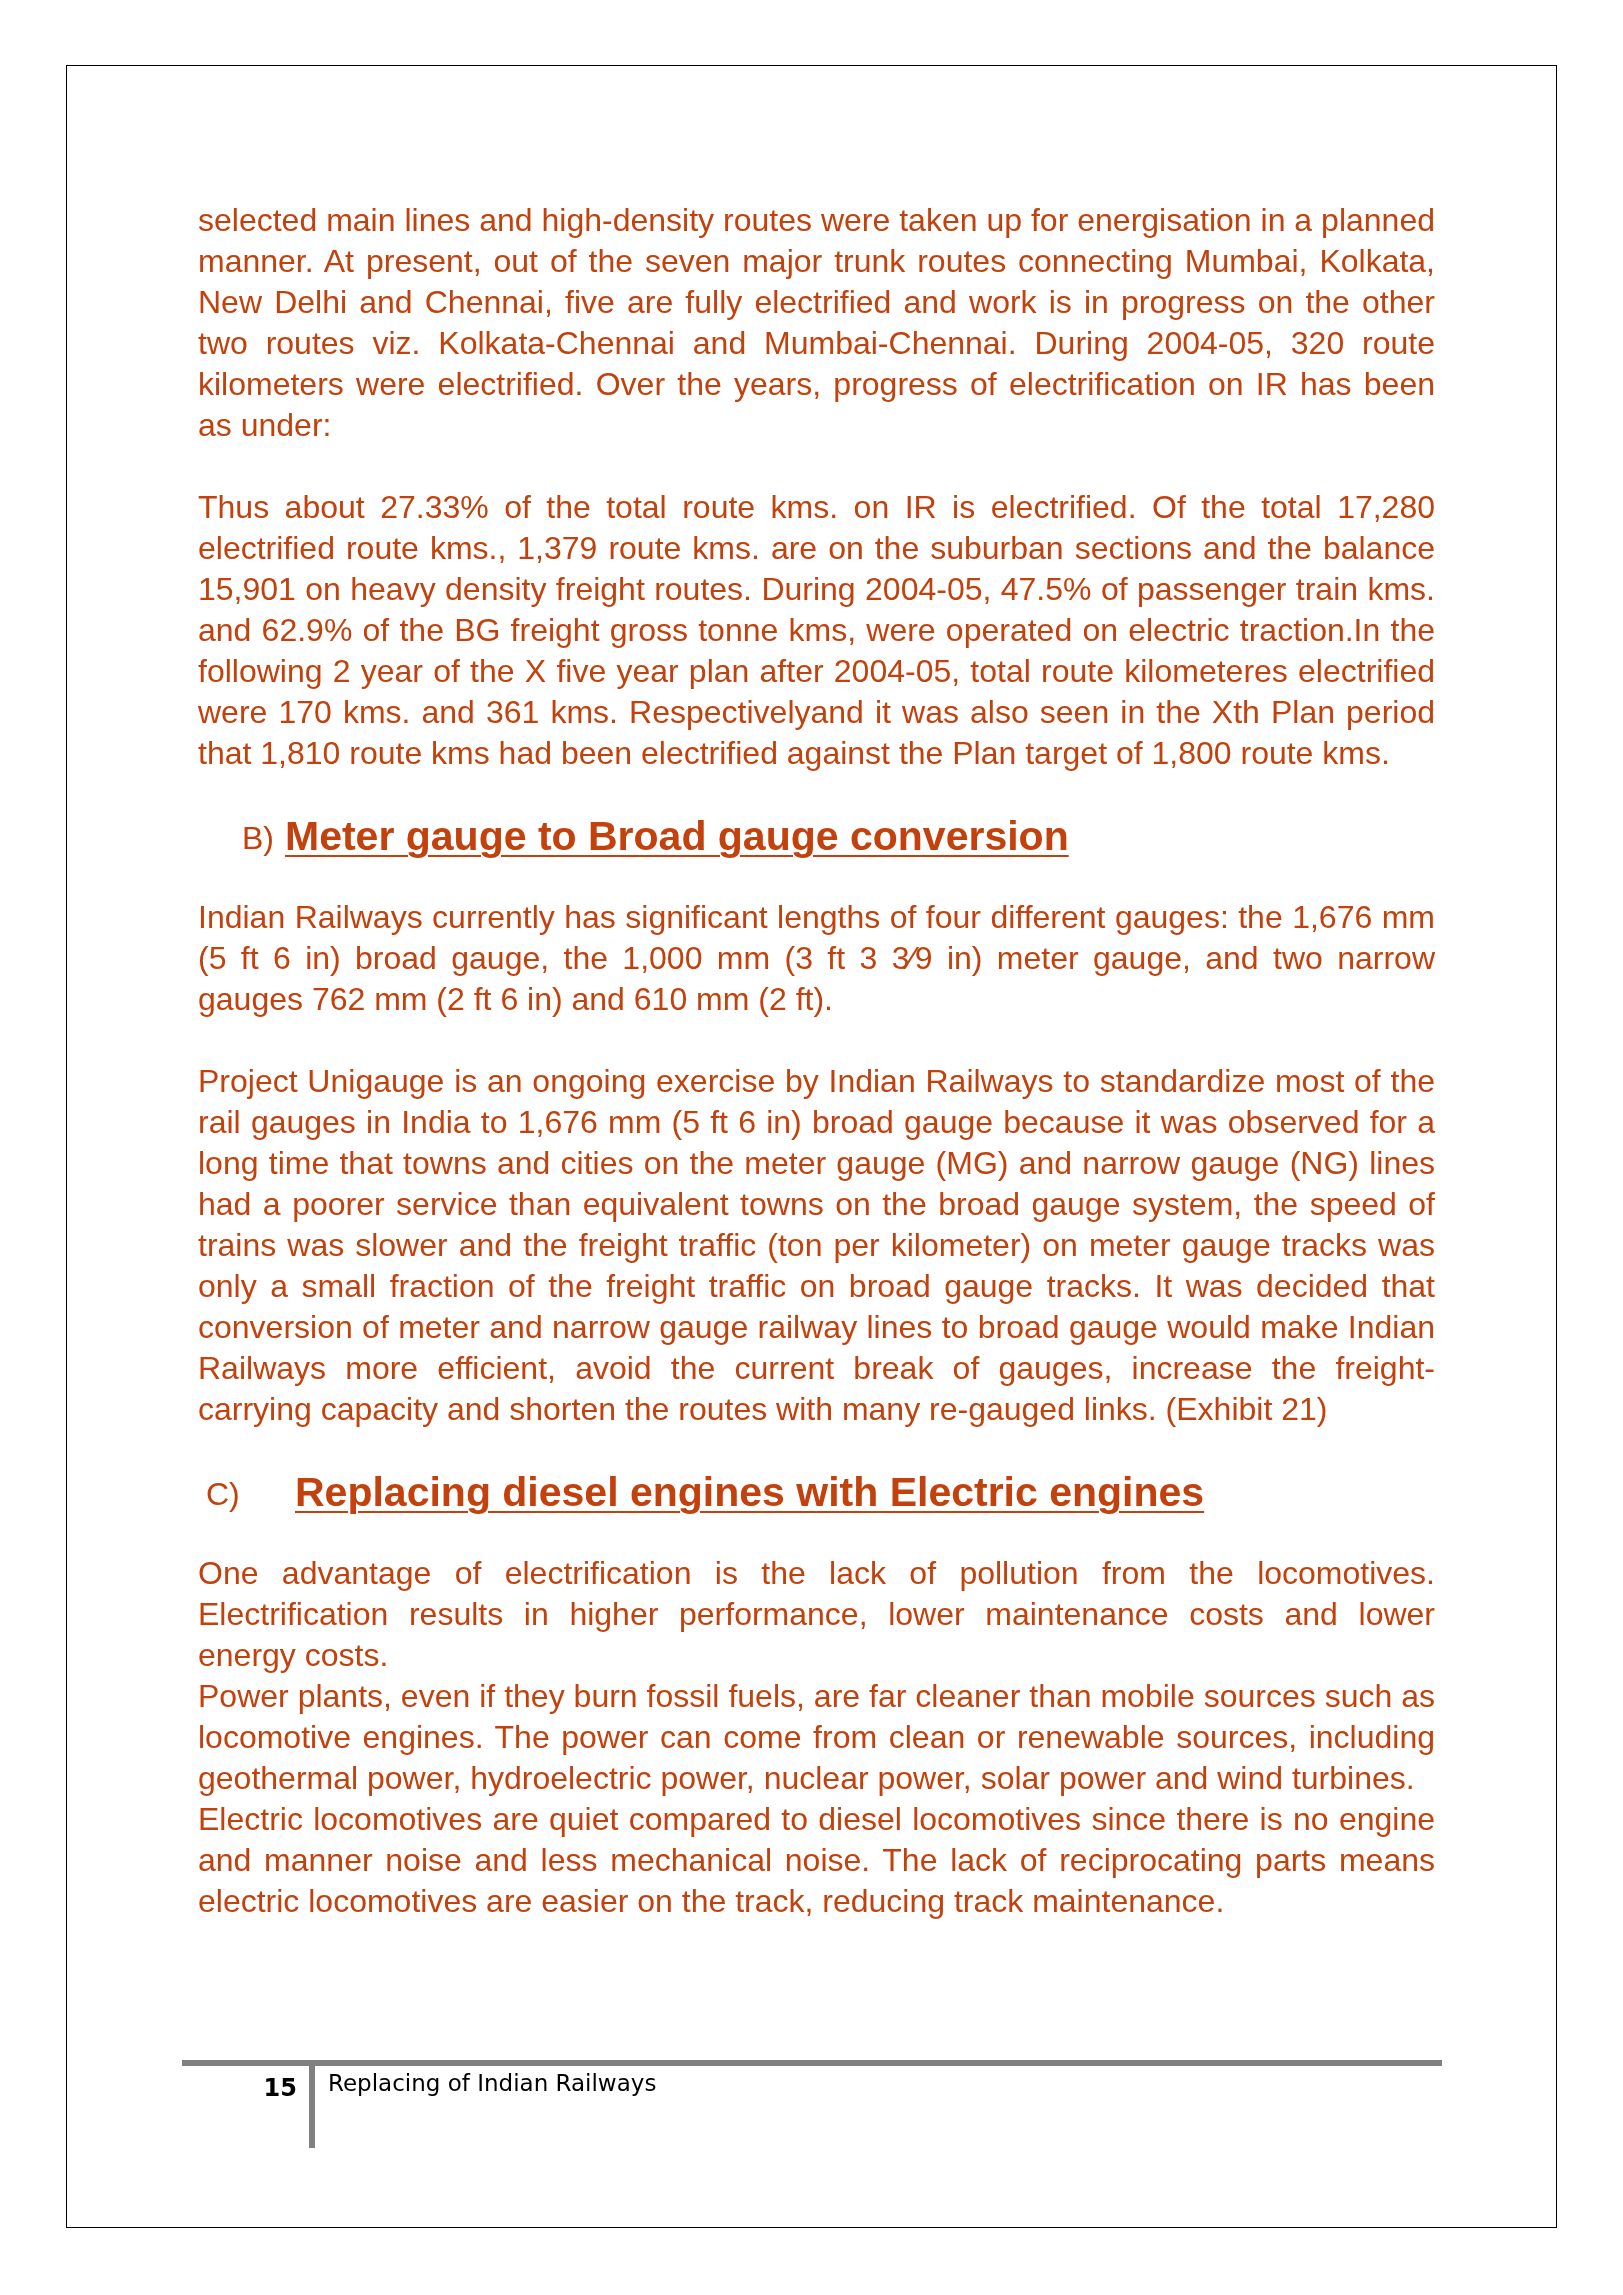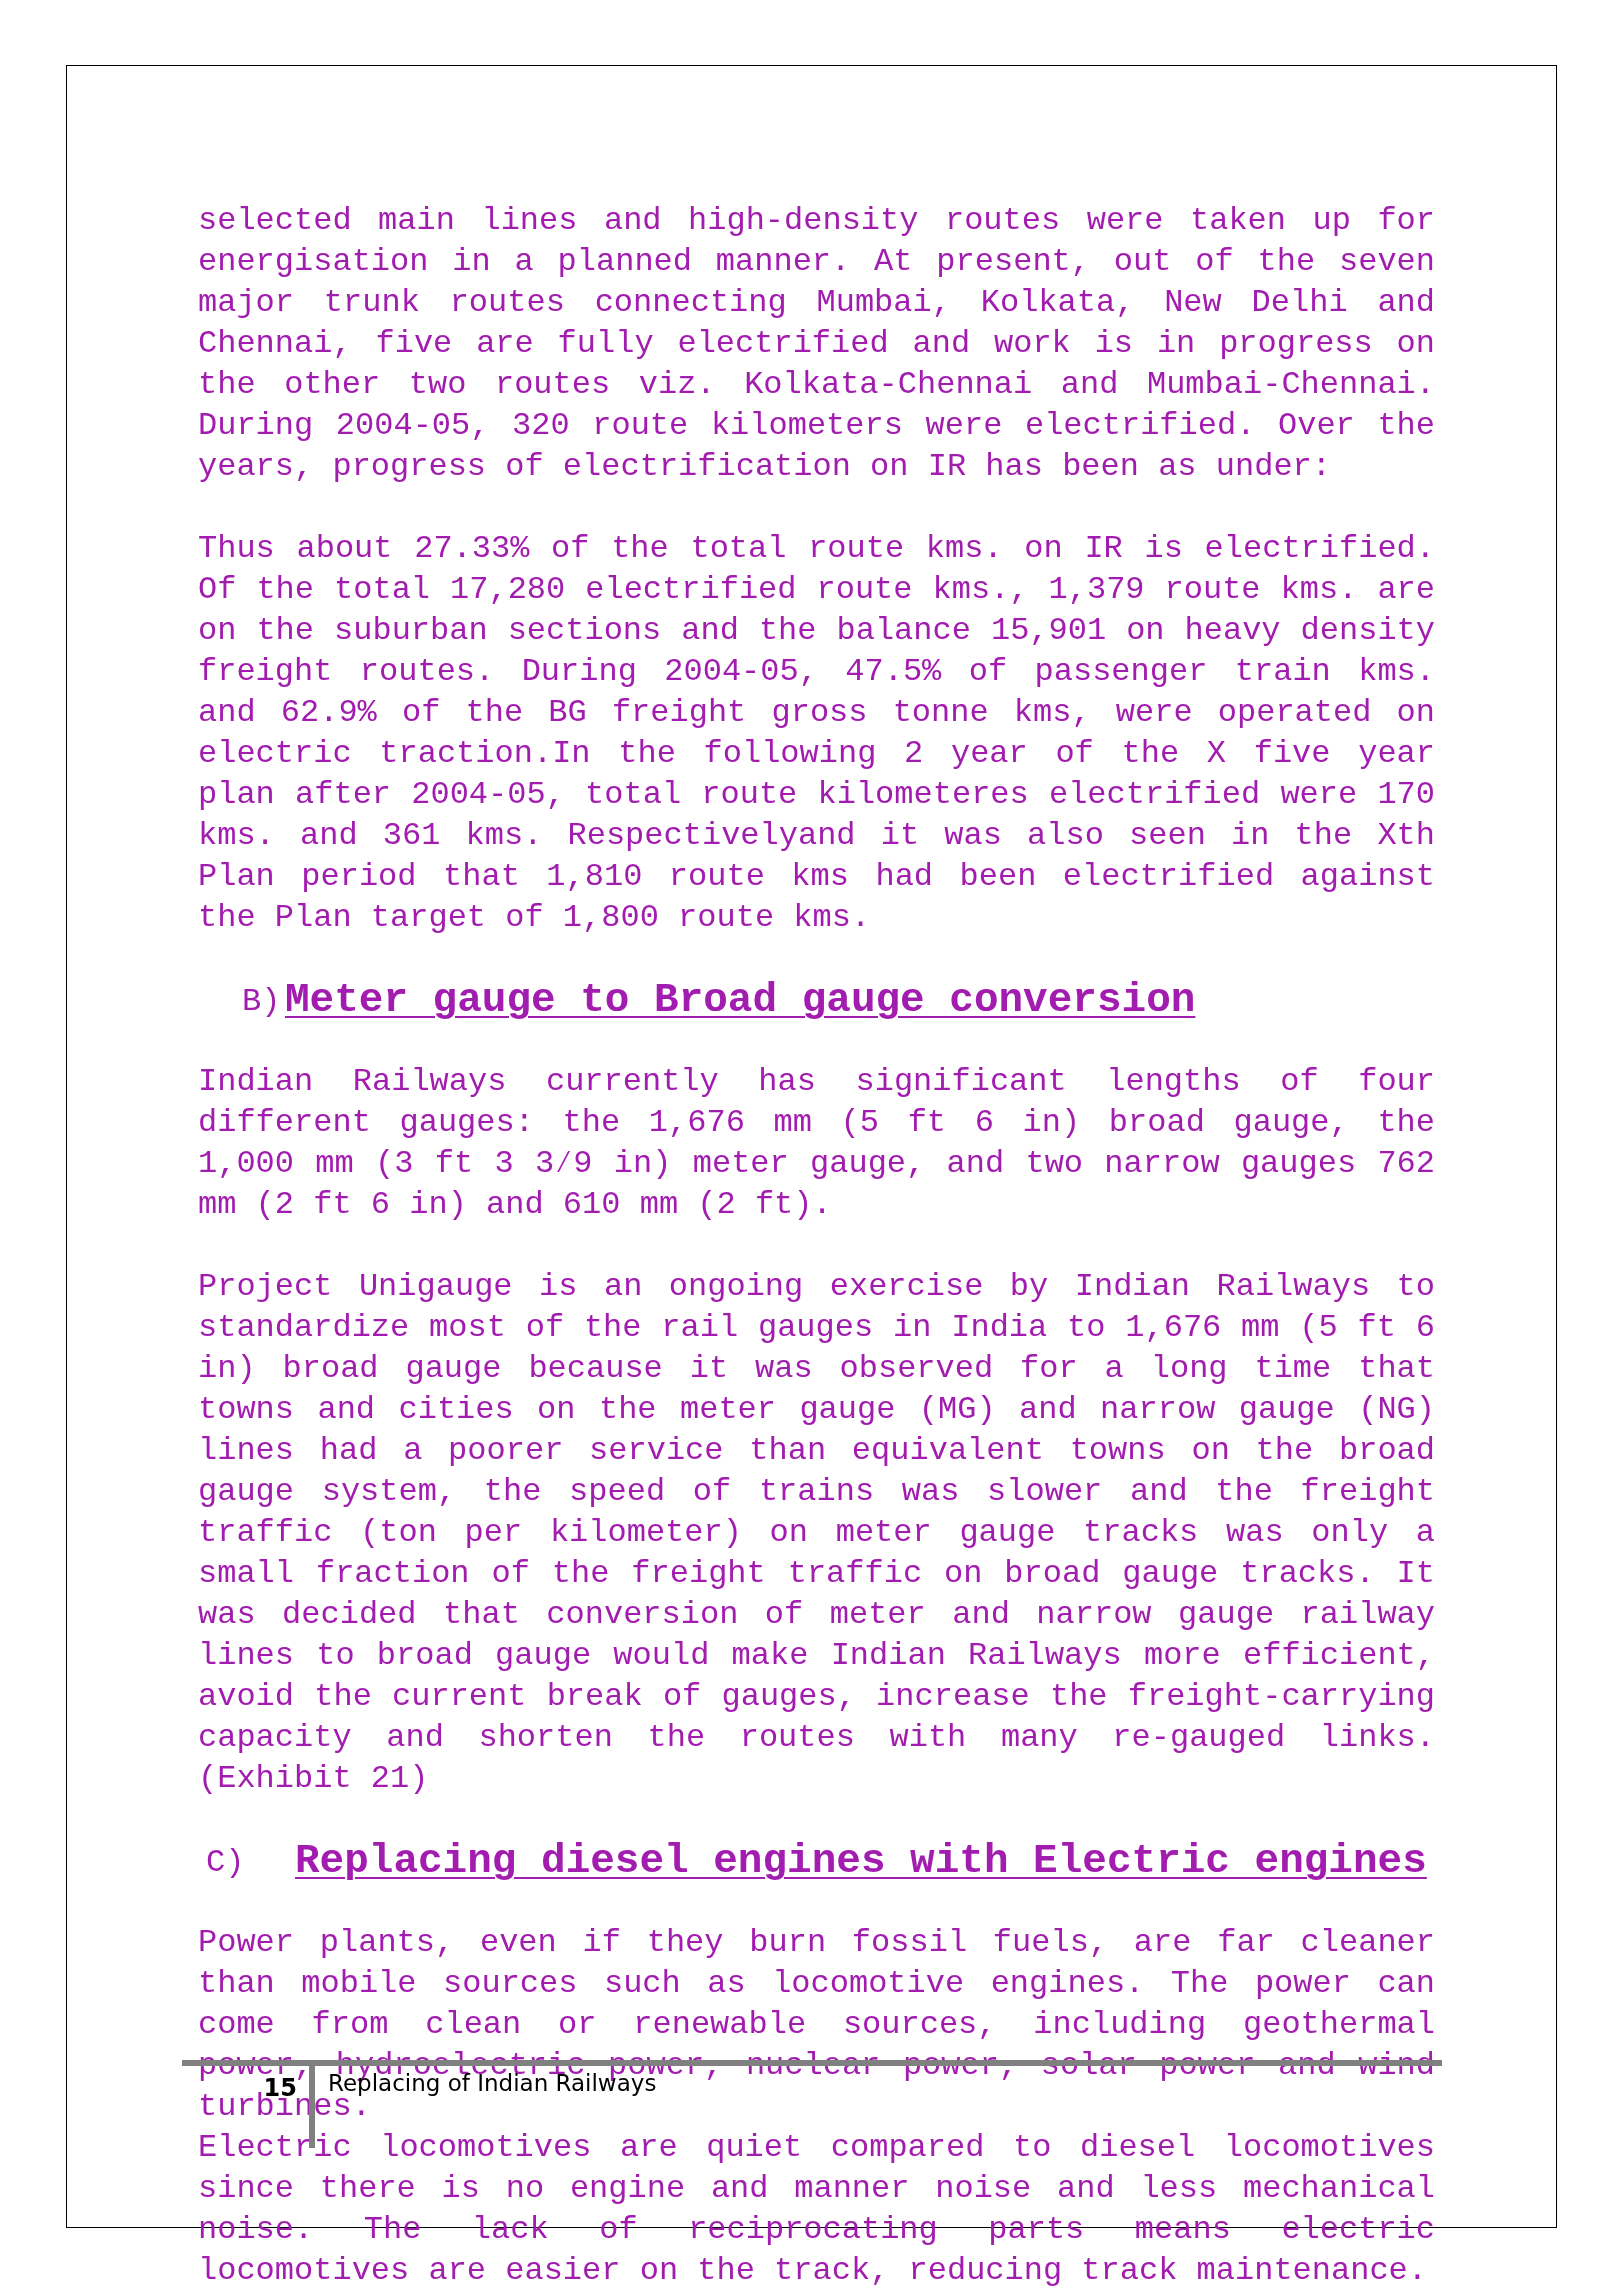--- a/index.html
+++ b/index.html
@@ -3,22 +3,22 @@
 <meta charset="utf-8">
 <style>
   html, body { margin: 0; padding: 0; background: #ffffff; }
   body { width: 1623px; height: 2295px; position: relative; overflow: hidden; }
   .page-border {
     position: absolute; left: 66px; top: 65px; width: 1491px; height: 2163px;
     border: 1.6px solid #000; box-sizing: border-box;
   }
   .content {
     position: absolute; left: 198px; top: 200px; width: 1237px;
-    font-family: Liberation Mono, monospace;
-    font-size: 32px; line-height: 41px; color: #a21caf;
+    font-family: Liberation Sans, sans-serif;
+    font-size: 32px; line-height: 41px; color: #c2410c;
   }
   .content p { margin: 0; text-align: justify; }
   .gap { height: 41px; }
   .heading { position: relative; height: 46px; font-size: 32px; line-height: 46px; }
   .heading .letter { position: absolute; top: 0; }
   .heading .title {
     position: absolute; top: -1.6px; font-weight: bold; font-size: 41px;
     text-decoration: underline; text-decoration-thickness: 2.4px; text-underline-offset: 4.8px;
   }
   .footer-rule {
@@ -55,20 +55,21 @@
   <p>Indian Railways currently has significant lengths of four different gauges: the 1,676 mm (5 ft 6 in) broad gauge, the 1,000 mm (3 ft 3 3⁄9 in) meter gauge, and two narrow gauges 762 mm (2 ft 6 in) and 610 mm (2 ft).</p>
   <div class="gap"></div>
   <p>Project Unigauge is an ongoing exercise by Indian Railways to standardize most of the rail gauges in India to 1,676 mm (5 ft 6 in) broad gauge because it was observed for a long time that towns and cities on the meter gauge (MG) and narrow gauge (NG) lines had a poorer service than equivalent towns on the broad gauge system, the speed of trains was slower and the freight traffic (ton per kilometer) on meter gauge tracks was only a small fraction of the freight traffic on broad gauge tracks. It was decided that conversion of meter and narrow gauge railway lines to broad gauge would make Indian Railways more efficient, avoid the current break of gauges, increase the freight-carrying capacity and shorten the routes with many re-gauged links. (Exhibit 21)</p>
   <div class="gap"></div>
 
   <div class="heading">
     <span class="letter" style="left:8px;">C)</span>
     <span class="title" style="left:97px;">Replacing diesel engines with Electric engines</span>
   </div>
   <div class="gap" style="height:36px;"></div>
+  <p>One advantage of electrification is the lack of pollution from the locomotives. Electrification results in higher performance, lower maintenance costs and lower energy costs.</p>
   <p>Power plants, even if they burn fossil fuels, are far cleaner than mobile sources such as locomotive engines. The power can come from clean or renewable sources, including geothermal power, hydroelectric power, nuclear power, solar power and wind turbines.</p>
   <p>Electric locomotives are quiet compared to diesel locomotives since there is no engine and manner noise and less mechanical noise. The lack of reciprocating parts means electric locomotives are easier on the track, reducing track maintenance.</p>
 </div>
 
 <div class="footer-rule"></div>
 <div class="footer-vbar"></div>
 <div class="page-num">15</div>
 <div class="running-title">Replacing of Indian Railways</div>
 
 

